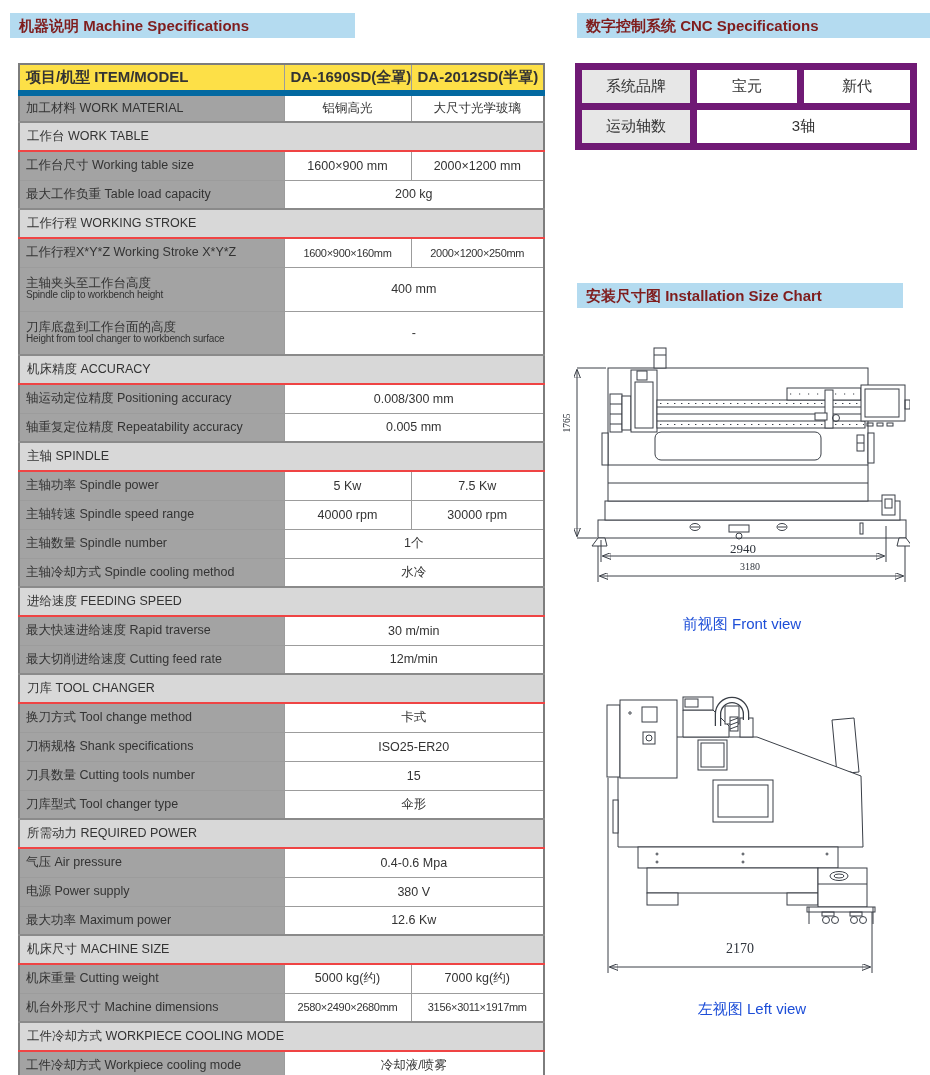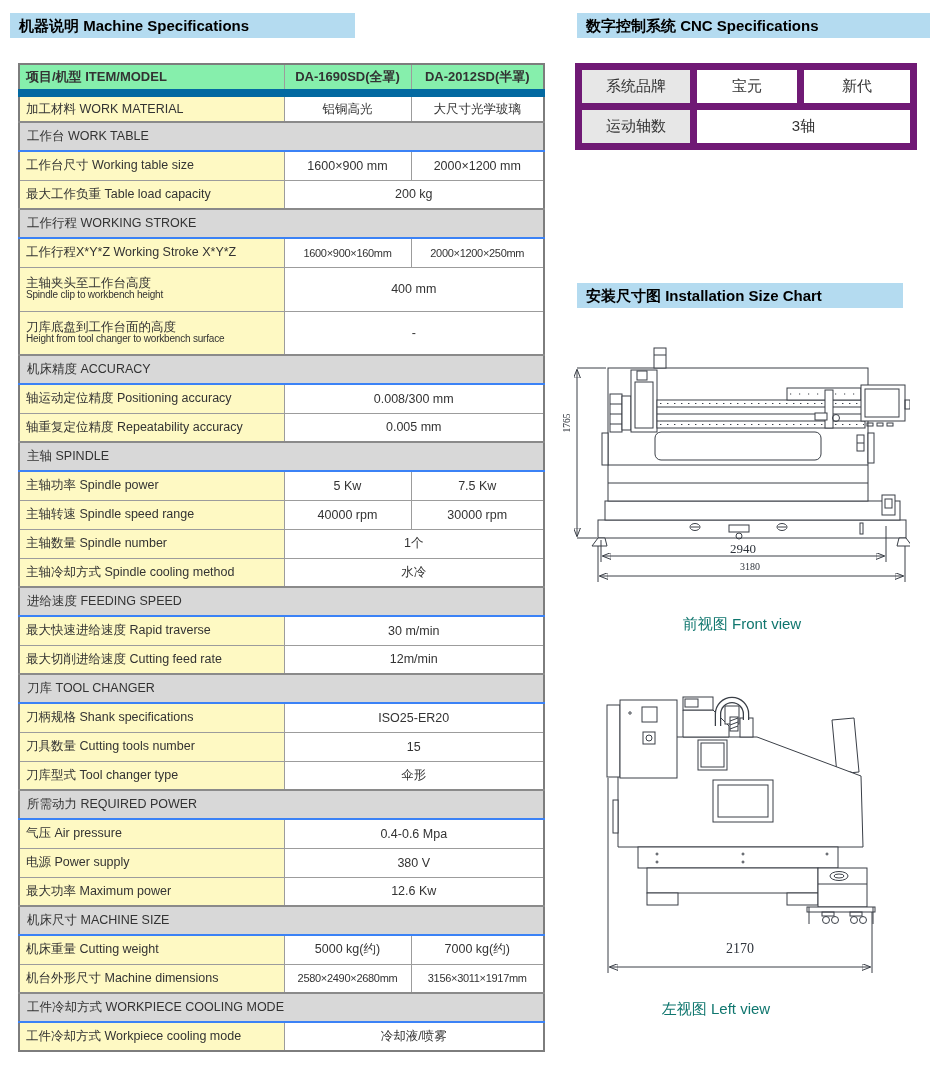--- a/index.html
+++ b/index.html
@@ -3,39 +3,39 @@
 <meta charset="utf-8">
 <style>
   html,body{margin:0;padding:0;}
   body{
     width:930px;height:1075px;position:relative;background:#fff;
     font-family:"Liberation Sans","DejaVu Sans",sans-serif;color:#333;
     overflow:hidden;
   }
   .banner{
     position:absolute;height:25px;line-height:25px;background:#b4dbf0;
-    color:#000000;font-weight:bold;font-size:15px;padding-left:9px;
+    color:#7f1d1d;font-weight:bold;font-size:15px;padding-left:9px;
     box-sizing:border-box;white-space:nowrap;
   }
   #banner-machine{left:10px;top:13px;width:345px;}
   #banner-cnc{left:577px;top:13px;width:362px;}
   #banner-install{left:577px;top:283px;width:326px;}
 
   table{border-collapse:collapse;table-layout:fixed;}
   
   .spec-table{position:absolute;left:18px;top:63px;width:525px;border:2px solid #7d7d7d;}
   .spec-table td{
     border:1px solid #9c9c9c;height:29px;box-sizing:border-box;
     font-size:12.5px;padding:1px 6px;overflow:hidden;white-space:nowrap;
   }
-  .spec-table td.label{background:#fef9c3;text-align:left;}
+  .spec-table td.label{background:#a3a3a3;text-align:left;}
   .spec-table td.value{background:#ffffff;text-align:center;}
-  .spec-table tr.header td{background:#86efac;font-weight:bold;font-size:13px;border-bottom:8px solid #0369a1;}
+  .spec-table tr.header td{background:#fde047;font-weight:bold;font-size:15px;border-bottom:6px solid #0369a1;}
   .spec-table tr.section td{
-    background:#d8d8d8;border-top:2px solid #8a8a8a;border-bottom:2px solid #3b82f6;
+    background:#d8d8d8;border-top:2px solid #8a8a8a;border-bottom:2px solid #ef4444;
     font-size:12.5px;padding-left:7px;
   }
   .spec-table tr.tall td{height:44px;}
   .spec-table td.two-line{line-height:1.05;}
   .two-line .zh{display:block;font-size:12.5px;}
   .two-line .en{display:block;font-size:10px;letter-spacing:-0.2px;}
   .spec-table td.small-val{font-size:11px;letter-spacing:-0.3px;padding:1px 2px;}
 
   
   .cnc-table{position:absolute;left:575px;top:63px;width:335px;border:2px solid #888;}
@@ -45,23 +45,23 @@
   
   svg.draw{position:absolute;}
   #front-svg{left:573px;top:330px;}
   #left-svg{left:595px;top:668px;}
   .draw line,.draw path,.draw rect,.draw circle,.draw ellipse,.draw polygon,.draw polyline{
     stroke:#3a3f47;fill:none;stroke-width:1;
   }
   .draw .wh{fill:#ffffff;}
   .draw .tube{stroke-width:6.5;}
   .draw .tube2{stroke:#ffffff;stroke-width:4;}
-  .caption{position:absolute;width:200px;text-align:center;font-size:15px;color:#0f766e;}
+  .caption{position:absolute;width:200px;text-align:center;font-size:15px;color:#1d4ed8;}
   #front-caption{left:642px;top:615px;}
-  #left-caption{left:616px;top:1000px;}
+  #left-caption{left:652px;top:1000px;}
   .dim-label{
     position:absolute;font-family:"Liberation Serif","DejaVu Serif",serif;
     color:#2e333b;text-align:center;
   }
   #dim-1765{left:552px;top:418px;width:30px;font-size:9.5px;transform:rotate(-90deg);}
   #dim-2940{left:653px;top:541px;width:180px;font-size:13px;}
   #dim-3180{left:660px;top:561px;width:180px;font-size:10px;}
   #dim-2170{left:650px;top:941px;width:180px;font-size:14px;}
 </style>
 </head>
@@ -166,20 +166,24 @@
       <tr class="data">
         <td class="label">最大快速进给速度 Rapid traverse</td>
         <td class="value" colspan="2">30 m/min</td>
       </tr>
       <tr class="data">
         <td class="label">最大切削进给速度 Cutting feed rate</td>
         <td class="value" colspan="2">12m/min</td>
       </tr>
       <tr class="section">
         <td colspan="3">刀库 TOOL CHANGER</td>
+      </tr>
+      <tr class="data">
+        <td class="label">换刀方式 Tool change method</td>
+        <td class="value" colspan="2">卡式</td>
       </tr>
       <tr class="data">
         <td class="label">刀柄规格 Shank specifications</td>
         <td class="value" colspan="2">ISO25-ER20</td>
       </tr>
       <tr class="data">
         <td class="label">刀具数量 Cutting tools number</td>
         <td class="value" colspan="2">15</td>
       </tr>
       <tr class="data">

